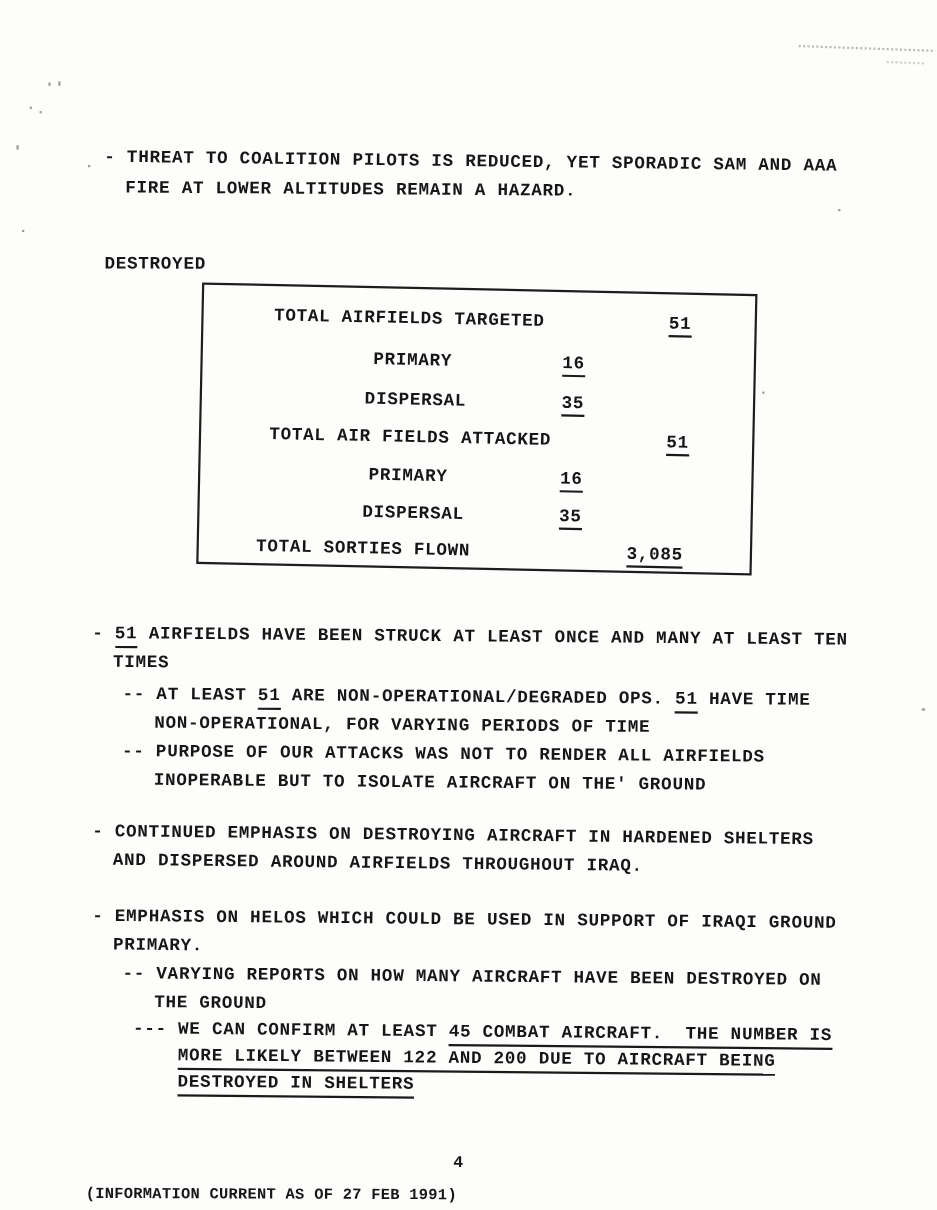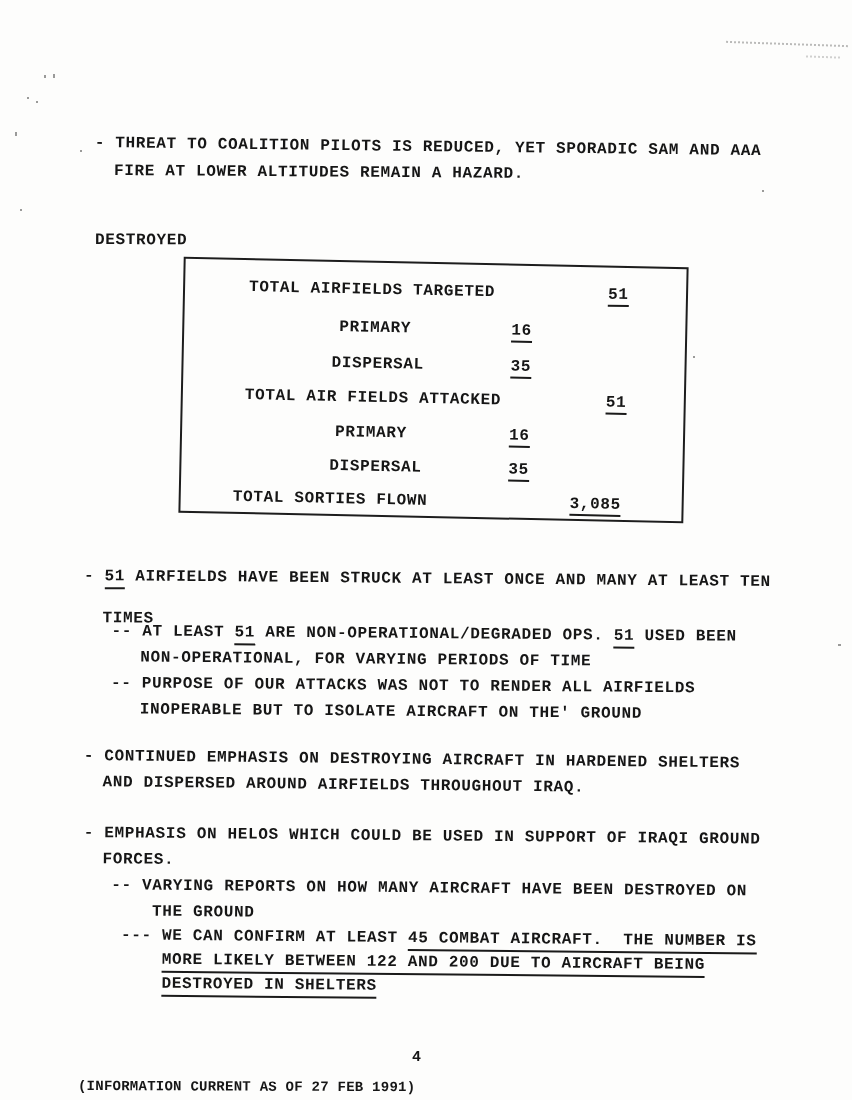--- a/index.html
+++ b/index.html
@@ -105,37 +105,37 @@
       <span class="tvalue" style="left:327px;">35</span>
     </div>
     <div class="trow" style="top:228px;">
       <span class="tlabel" style="left:52px;">TOTAL SORTIES FLOWN</span>
       <span class="tvalue" style="left:389px;">3,085</span>
     </div>
   </div>
 
   <div class="block rot05" style="left:84px; top:566px; width:700px; height:160px;">
     <div class="line" style="left:0; top:0;"><span>- </span><span class="u">51</span><span> AIRFIELDS HAVE BEEN STRUCK AT LEAST ONCE AND MANY AT LEAST TEN</span></div>
-    <div class="line" style="left:19px; top:42px;">TIMES</div>
-    <div class="line" style="left:28px; top:55px;"><span>-- AT LEAST </span><span class="u">51</span><span> ARE NON-OPERATIONAL/DEGRADED OPS. </span><span class="u">51</span><span> USED BEEN</span></div>
+    <div class="line" style="left:19px; top:26px;">TIMES</div>
+    <div class="line" style="left:28px; top:55px;"><span>-- AT LEAST </span><span class="u">51</span><span> ARE NON-OPERATIONAL/DEGRADED OPS. </span><span class="u">51</span><span> HAVE TIME</span></div>
     <div class="line" style="left:57px; top:81px;">NON-OPERATIONAL, FOR VARYING PERIODS OF TIME</div>
     <div class="line" style="left:28px; top:107px;">-- PURPOSE OF OUR ATTACKS WAS NOT TO RENDER ALL AIRFIELDS</div>
     <div class="line" style="left:57px; top:133px;">INOPERABLE BUT TO ISOLATE AIRCRAFT ON THE' GROUND</div>
   </div>
 
   <div class="block rot065" style="left:84px; top:746px; width:700px; height:60px;">
     <div class="line" style="left:0; top:0;">- CONTINUED EMPHASIS ON DESTROYING AIRCRAFT IN HARDENED SHELTERS</div>
     <div class="line" style="left:19px; top:26px;">AND DISPERSED AROUND AIRFIELDS THROUGHOUT IRAQ.</div>
   </div>
 
   <div class="block rot055" style="left:84px; top:823px; width:700px; height:180px;">
     <div class="line" style="left:0; top:0;">- EMPHASIS ON HELOS WHICH COULD BE USED IN SUPPORT OF IRAQI GROUND</div>
-    <div class="line" style="left:19px; top:26px;">FORCES.</div>
+    <div class="line" style="left:19px; top:26px;">PRIMARY.</div>
     <div class="line" style="left:28px; top:52px;">-- VARYING REPORTS ON HOW MANY AIRCRAFT HAVE BEEN DESTROYED ON</div>
-    <div class="line" style="left:69px; top:78px;">THE GROUND</div>
+    <div class="line" style="left:57px; top:78px;">THE GROUND</div>
     <div class="line" style="left:38px; top:102px;"><span>--- WE CAN CONFIRM AT LEAST </span><span class="u">45 COMBAT AIRCRAFT.  THE NUMBER IS</span></div>
     <div class="line" style="left:79px; top:126px;"><span class="u">MORE LIKELY BETWEEN 122 AND 200 DUE TO AIRCRAFT BEING</span></div>
     <div class="line" style="left:79px; top:150px;"><span class="u">DESTROYED IN SHELTERS</span></div>
   </div>
 
   <div class="line" style="left:412px; top:1048px; font-size:15px;">4</div>
   <div class="line sm rot02" style="left:78px; top:1076px;">(INFORMATION CURRENT AS OF 27 FEB 1991)</div>
 
 </div>
 

